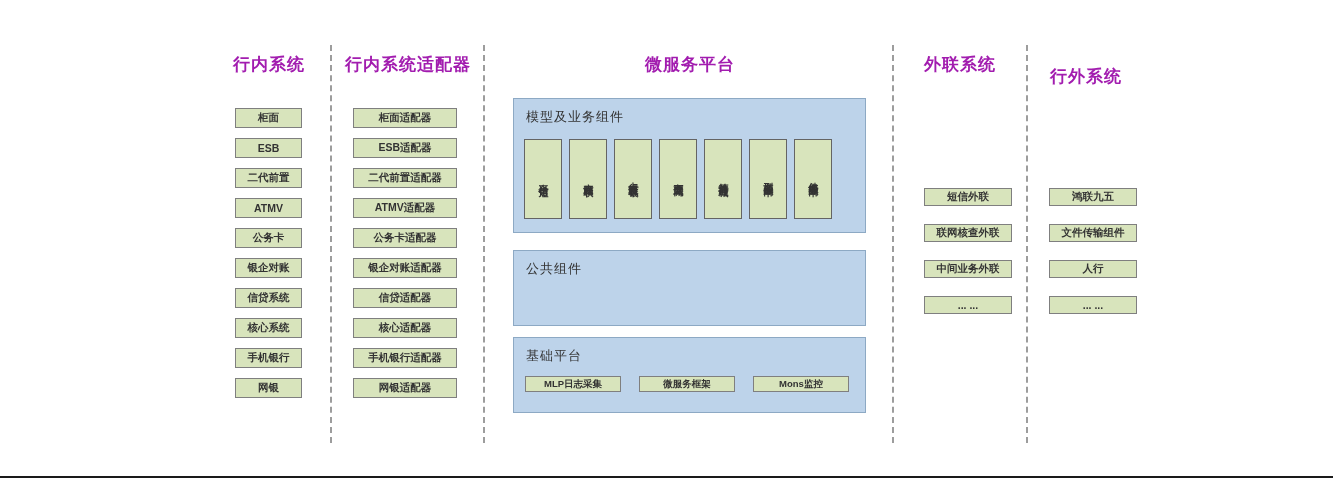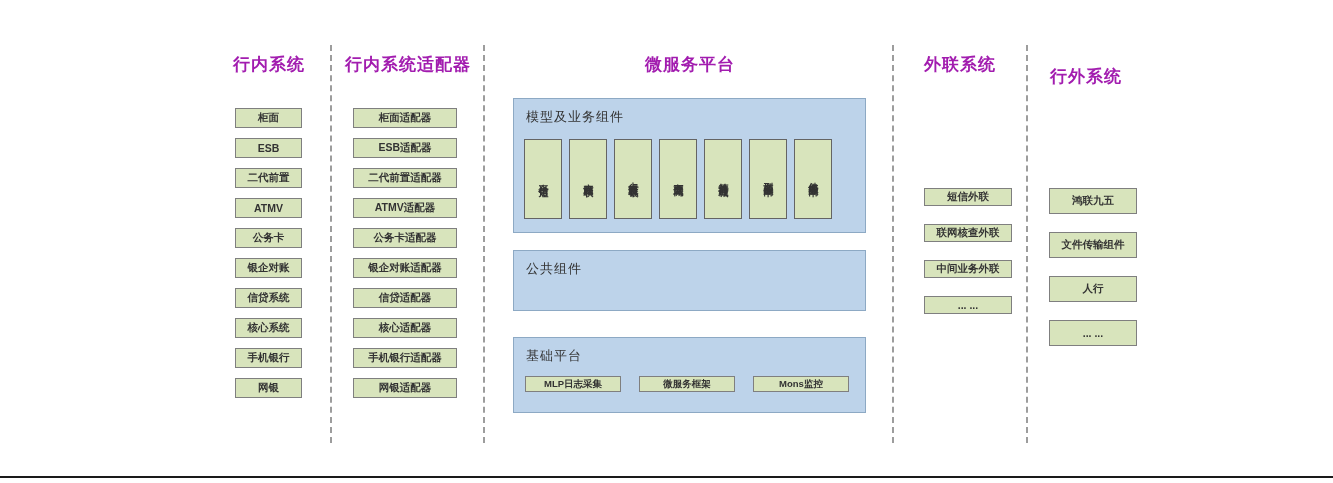--- a/index.html
+++ b/index.html
@@ -21,31 +21,31 @@
     display:flex;align-items:center;justify-content:center;
     font-size:10.5px;font-weight:bold;color:#333333;white-space:nowrap;
   }
   .stack-sys{left:235px;top:108px;width:67px;gap:10px;}
   .stack-sys .gbox{height:20px;}
   .stack-adp{left:353px;top:108px;width:104px;gap:10px;}
   .stack-adp .gbox{height:20px;}
   .stack-ext1{left:908px;top:188px;width:104px;gap:18px;}
   .stack-ext1 .gbox{height:18px;margin-left:16px;}
   .stack-ext2{left:1035px;top:188px;width:102px;gap:18px;}
-  .stack-ext2 .gbox{height:26px;margin-left:14px;}
+  .stack-ext2 .gbox{height:18px;margin-left:14px;}
   .bluebox{
     position:absolute;left:513px;width:353px;background:#bdd3ea;
     border:1px solid #8da9c4;box-sizing:border-box;
   }
   .bluebox .blabel{
     position:absolute;left:12px;top:9px;font-size:13px;color:#333333;
     letter-spacing:1px;white-space:nowrap;
   }
   .blue-model{top:98px;height:135px;}
-  .blue-common{top:250px;height:61px;}
+  .blue-common{top:250px;height:76px;}
   .blue-base{top:337px;height:76px;}
   .vrow{position:absolute;left:10px;top:40px;display:flex;gap:7px;}
   .vbox{
     width:38px;height:80px;background:#d8e4bc;border:1px solid #646464;
     box-sizing:border-box;display:flex;align-items:center;justify-content:center;
     writing-mode:vertical-rl;text-orientation:upright;
     font-size:10px;font-weight:bold;color:#333333;letter-spacing:-1px;line-height:1;
   }
   .hrow{position:absolute;left:11px;top:38px;display:flex;gap:18px;}
   .hrow .gbox{width:96px;height:16px;font-size:9.5px;}

